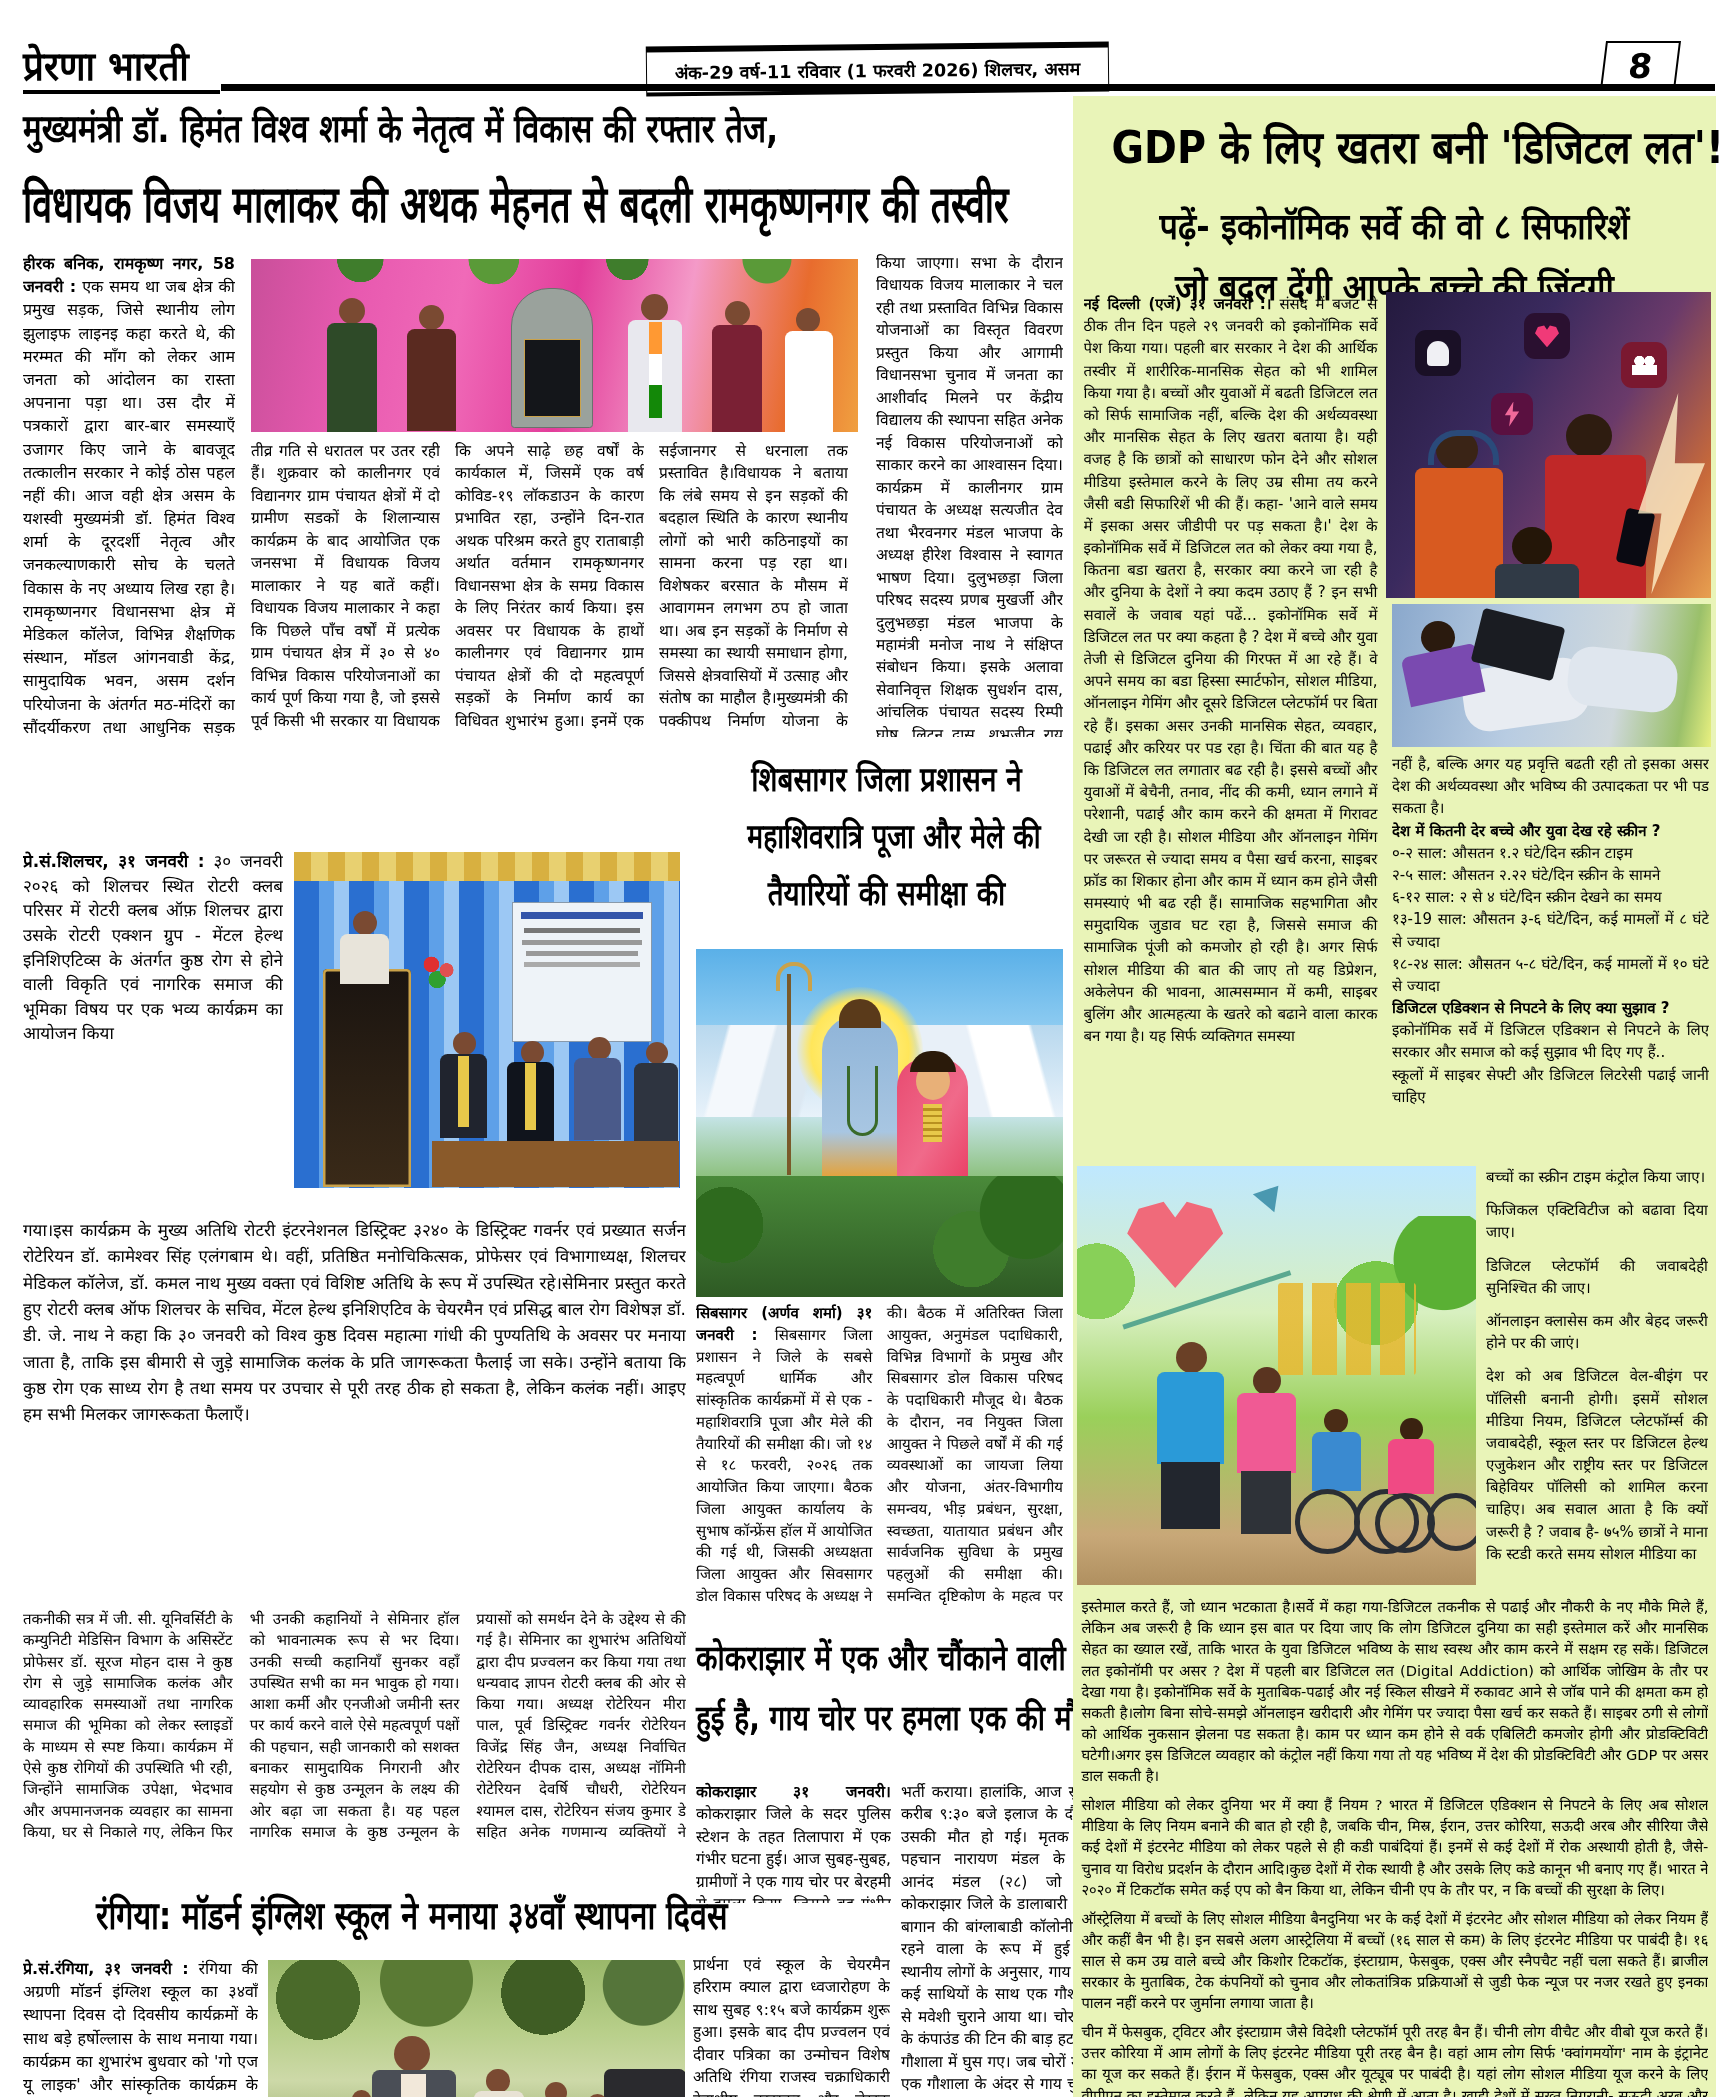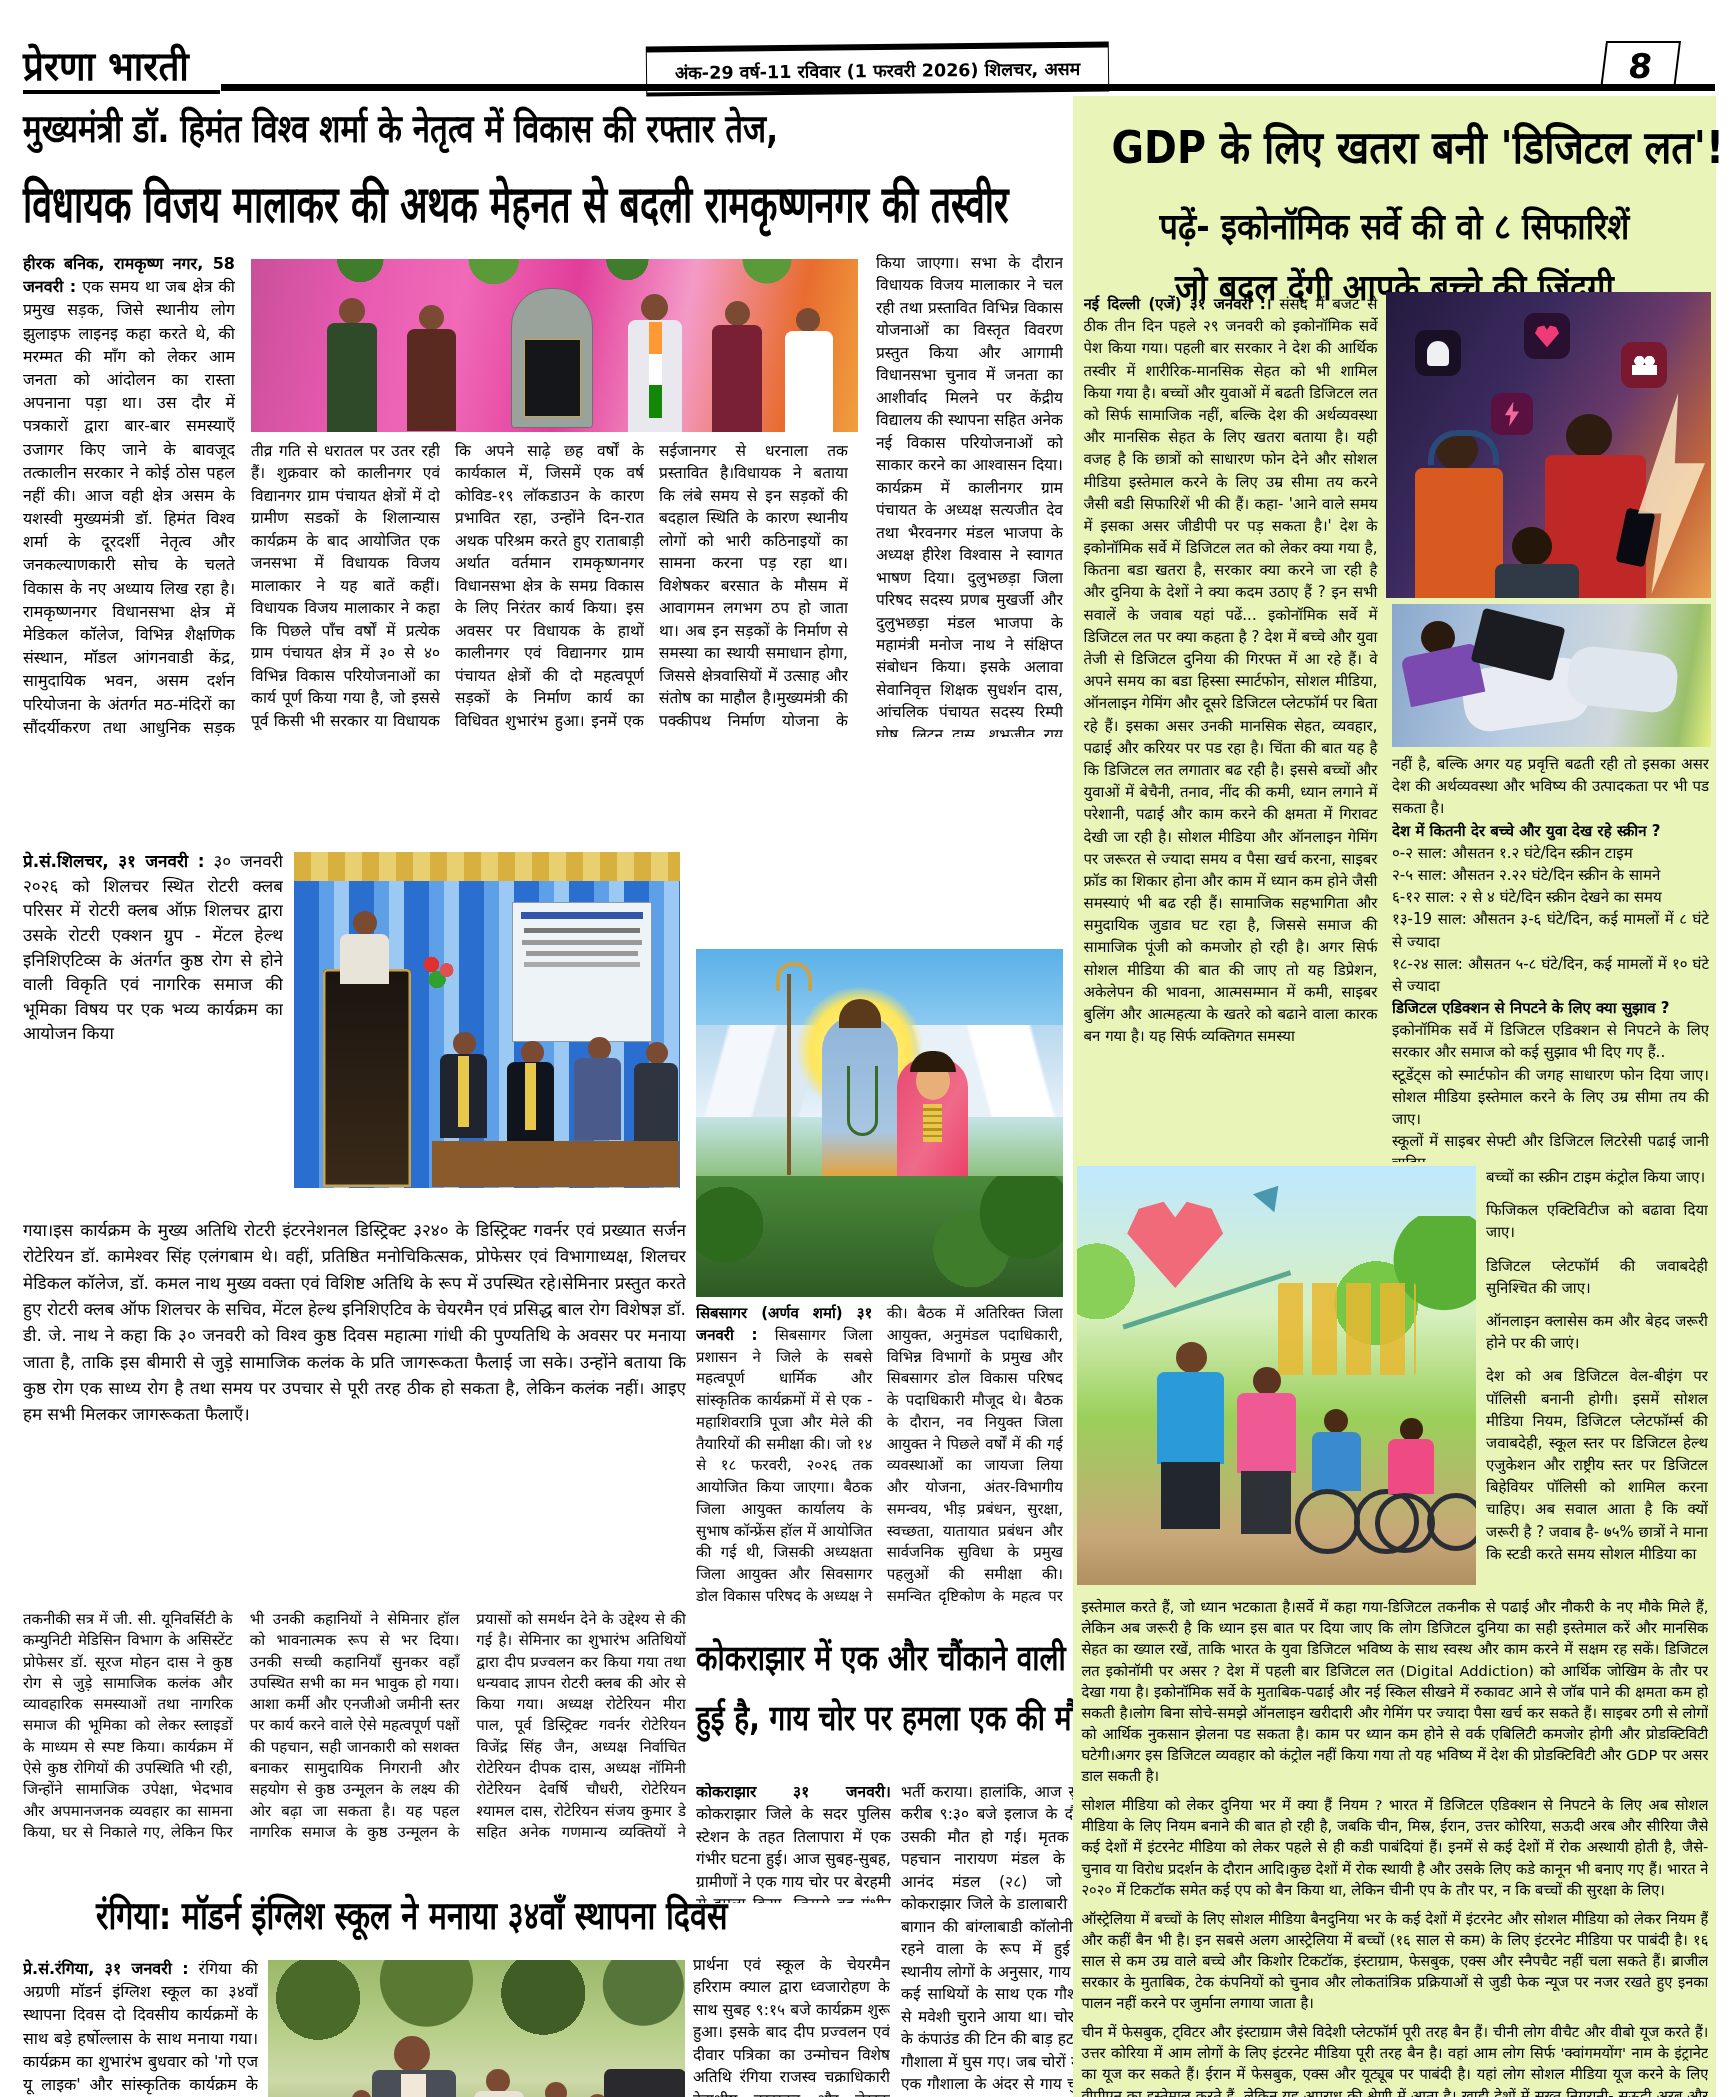--- a/index.html
+++ b/index.html
@@ -61,20 +61,25 @@
     <div class="torso" style="left:534px;top:72px;width:48px;height:101px;background:#ffffff;"></div>
   </div>
 
   <div class="abs col" style="left:876px;top:252px;width:187px;height:485px;">किया जाएगा। सभा के दौरान विधायक विजय मालाकार ने चल रही तथा प्रस्तावित विभिन्न विकास योजनाओं का विस्तृत विवरण प्रस्तुत किया और आगामी विधानसभा चुनाव में जनता का आशीर्वाद मिलने पर केंद्रीय विद्यालय की स्थापना सहित अनेक नई विकास परियोजनाओं को साकार करने का आश्वासन दिया।कार्यक्रम में कालीनगर ग्राम पंचायत के अध्यक्ष सत्यजीत देव तथा भैरवनगर मंडल भाजपा के अध्यक्ष हीरेश विश्वास ने स्वागत भाषण दिया। दुलुभछड़ा जिला परिषद सदस्य प्रणब मुखर्जी और दुलुभछड़ा मंडल भाजपा के महामंत्री मनोज नाथ ने संक्षिप्त संबोधन किया। इसके अलावा सेवानिवृत्त शिक्षक सुधर्शन दास, आंचलिक पंचायत सदस्य रिम्पी घोष, लिटन दास, शुभ्रजीत राय सहित अनेक गणमान्य व्यक्ति, भाजपा कार्यकर्ता और बडी संख्या में आम नागरिक उपस्थित रहे।</div>
 
   <div class="abs col" style="left:251px;top:440px;width:189px;height:294px;">तीव्र गति से धरातल पर उतर रही हैं। शुक्रवार को कालीनगर एवं विद्यानगर ग्राम पंचायत क्षेत्रों में दो ग्रामीण सडकों के शिलान्यास कार्यक्रम के बाद आयोजित एक जनसभा में विधायक विजय मालाकार ने यह बातें कहीं। विधायक विजय मालाकार ने कहा कि पिछले पाँच वर्षों में प्रत्येक ग्राम पंचायत क्षेत्र में ३० से ४० विभिन्न विकास परियोजनाओं का कार्य पूर्ण किया गया है, जो इससे पूर्व किसी भी सरकार या विधायक के कार्यकाल में संभव नहीं हो पाया था। उन्होंने बताया</div>
   <div class="abs col" style="left:455px;top:440px;width:189px;height:294px;">कि अपने साढ़े छह वर्षों के कार्यकाल में, जिसमें एक वर्ष कोविड-१९ लॉकडाउन के कारण प्रभावित रहा, उन्होंने दिन-रात अथक परिश्रम करते हुए राताबाड़ी अर्थात वर्तमान रामकृष्णनगर विधानसभा क्षेत्र के समग्र विकास के लिए निरंतर कार्य किया। इस अवसर पर विधायक के हाथों कालीनगर एवं विद्यानगर ग्राम पंचायत क्षेत्रों की दो महत्वपूर्ण सड़कों के निर्माण कार्य का विधिवत शुभारंभ हुआ। इनमें एक सड़क कचहरी कालीबाड़ी रोड से विद्यानगर तक तथा दूसरी सड़क</div>
   <div class="abs col" style="left:659px;top:440px;width:189px;height:294px;">सईजानगर से धरनाला तक प्रस्तावित है।विधायक ने बताया कि लंबे समय से इन सड़कों की बदहाल स्थिति के कारण स्थानीय लोगों को भारी कठिनाइयों का सामना करना पड़ रहा था। विशेषकर बरसात के मौसम में आवागमन लगभग ठप हो जाता था। अब इन सड़कों के निर्माण से समस्या का स्थायी समाधान होगा, जिससे क्षेत्रवासियों में उत्साह और संतोष का माहौल है।मुख्यमंत्री की पक्कीपथ निर्माण योजना के अंतर्गत वित्तीय वर्ष २०२५-२६ में लगभग १ करोड़ ५० लाख रुपये की लागत से इन दोनों सड़कों का निर्माण</div>
 
 
+  <div class="abs center" style="left:708px;top:755px;width:357px;">
+    <div class="hl nowrap" style="font-size:34px;transform:scaleX(0.82);transform-origin:center top;">शिबसागर जिला प्रशासन ने</div>
+    <div class="hl nowrap" style="font-size:34px;margin-top:11px;transform:scaleX(0.78);transform-origin:center top;">महाशिवरात्रि पूजा और मेले की</div>
+    <div class="hl nowrap" style="font-size:34px;margin-top:11px;transform:scaleX(0.82);transform-origin:center top;">तैयारियों की समीक्षा की</div>
+  </div>
 
   <div class="abs col" style="left:23px;top:849px;width:260px;height:359px;font-size:17px;">
     <span class="byline">प्रे.सं.शिलचर, ३१ जनवरी :</span>
     <span>३० जनवरी २०२६ को शिलचर स्थित रोटरी क्लब परिसर में रोटरी क्लब ऑफ़ शिलचर द्वारा उसके रोटरी एक्शन ग्रुप - मेंटल हेल्थ इनिशिएटिव्स के अंतर्गत कुष्ठ रोग से होने वाली विकृति एवं नागरिक समाज की भूमिका विषय पर एक भव्य कार्यक्रम का आयोजन किया</span>
   </div>
 
   <div class="abs photo" style="left:294px;top:852px;width:386px;height:336px;background:repeating-linear-gradient(90deg,#2a6fd0 0 25px,#5ea0e8 25px 40px,#9cc8f4 40px 55px);">
     <div class="abs" style="left:0;top:0;width:100%;height:29px;background:repeating-linear-gradient(90deg,#d8b040 0 17px,#e8d070 17px 34px);"></div>
     <div class="abs" style="left:218px;top:50px;width:138px;height:138px;background:#eef3f8;border:1.3px solid #8899aa;">
       <div style="margin:9.2px 7.6px;height:6.7px;background:#3355aa;"></div>
@@ -216,21 +221,20 @@
     <div class="abs g-txt" style="left:319px;top:657px;width:317px;height:409px;">
       <span>नहीं है, बल्कि अगर यह प्रवृत्ति बढती रही तो इसका असर देश की अर्थव्यवस्था और भविष्य की उत्पादकता पर भी पड सकता है।</span>
       <div class="byline">देश में कितनी देर बच्चे और युवा देख रहे स्‍क्रीन ?</div>
       <div>०-२ साल: औसतन १.२ घंटे/दिन स्क्रीन टाइम</div>
       <div>२-५ साल: औसतन २.२२ घंटे/दिन स्क्रीन के सामने</div>
       <div>६-१२ साल: २ से ४ घंटे/दिन स्क्रीन देखने का समय</div>
       <div>१३-19 साल: औसतन ३-६ घंटे/दिन, कई मामलों में ८ घंटे से ज्यादा</div>
       <div>१८-२४ साल: औसतन ५-८ घंटे/दिन, कई मामलों में १० घंटे से ज्यादा</div>
       <div class="byline">डिजिटल एडिक्शन से निपटने के लिए क्‍या सुझाव ?</div>
       <div>इकोनॉमिक सर्वे में डिजिटल एडिक्शन से निपटने के लिए सरकार और समाज को कई सुझाव भी दिए गए हैं..</div>
-      <div>स्टूडेंट्स को स्मार्टफोन की जगह साधारण फोन दिया जाए। सोशल मीडिया इस्तेमाल करने के लिए उम्र सीमा तय की जाए।</div>
       <div>स्कूलों में साइबर सेफ्टी और डिजिटल लिटरेसी पढाई जानी चाहिए</div>
     </div>
 
     <div class="abs photo" style="left:4.2px;top:1070px;width:399px;height:419px;background:linear-gradient(#bfe8ff 0%,#d8f0c0 35%,#9ad05a 60%,#c8a878 88%,#b09060 100%);">
       <div class="abs" style="left:0;top:50px;width:100%;height:218px;background:radial-gradient(circle at 92% 20%,#5ab034 0 50px,transparent 51px),radial-gradient(circle at 75% 40%,#78c848 0 42px,transparent 42px),radial-gradient(circle at 5% 30%,#88d058 0 38px,transparent 38px);"></div>
       <div class="abs" style="left:50px;top:34px;width:96px;height:88px;background:#f06a7a;clip-path:polygon(50% 100%,0 38%,12% 10%,38% 2%,50% 20%,62% 2%,88% 10%,100% 38%);"></div>
       <div class="abs" style="left:25px;top:25px;width:176px;height:109px;border-bottom:5.9px solid #5aa890;transform:rotate(-18deg);"></div>
       <div class="abs" style="left:180px;top:17px;width:0;height:0;border-left:14.3px solid transparent;border-right:14.3px solid transparent;border-bottom:23.5px solid #4a98b0;transform:rotate(40deg);"></div>
       <div class="abs" style="left:201px;top:117px;width:138px;height:92px;background:repeating-linear-gradient(90deg,#e8b830 0 25px,transparent 25px 34px);opacity:.85;border-radius:3.4px;"></div>
       <div class="head" style="left:99px;top:176px;width:31px;height:31px;background:#6a4026;"></div>

